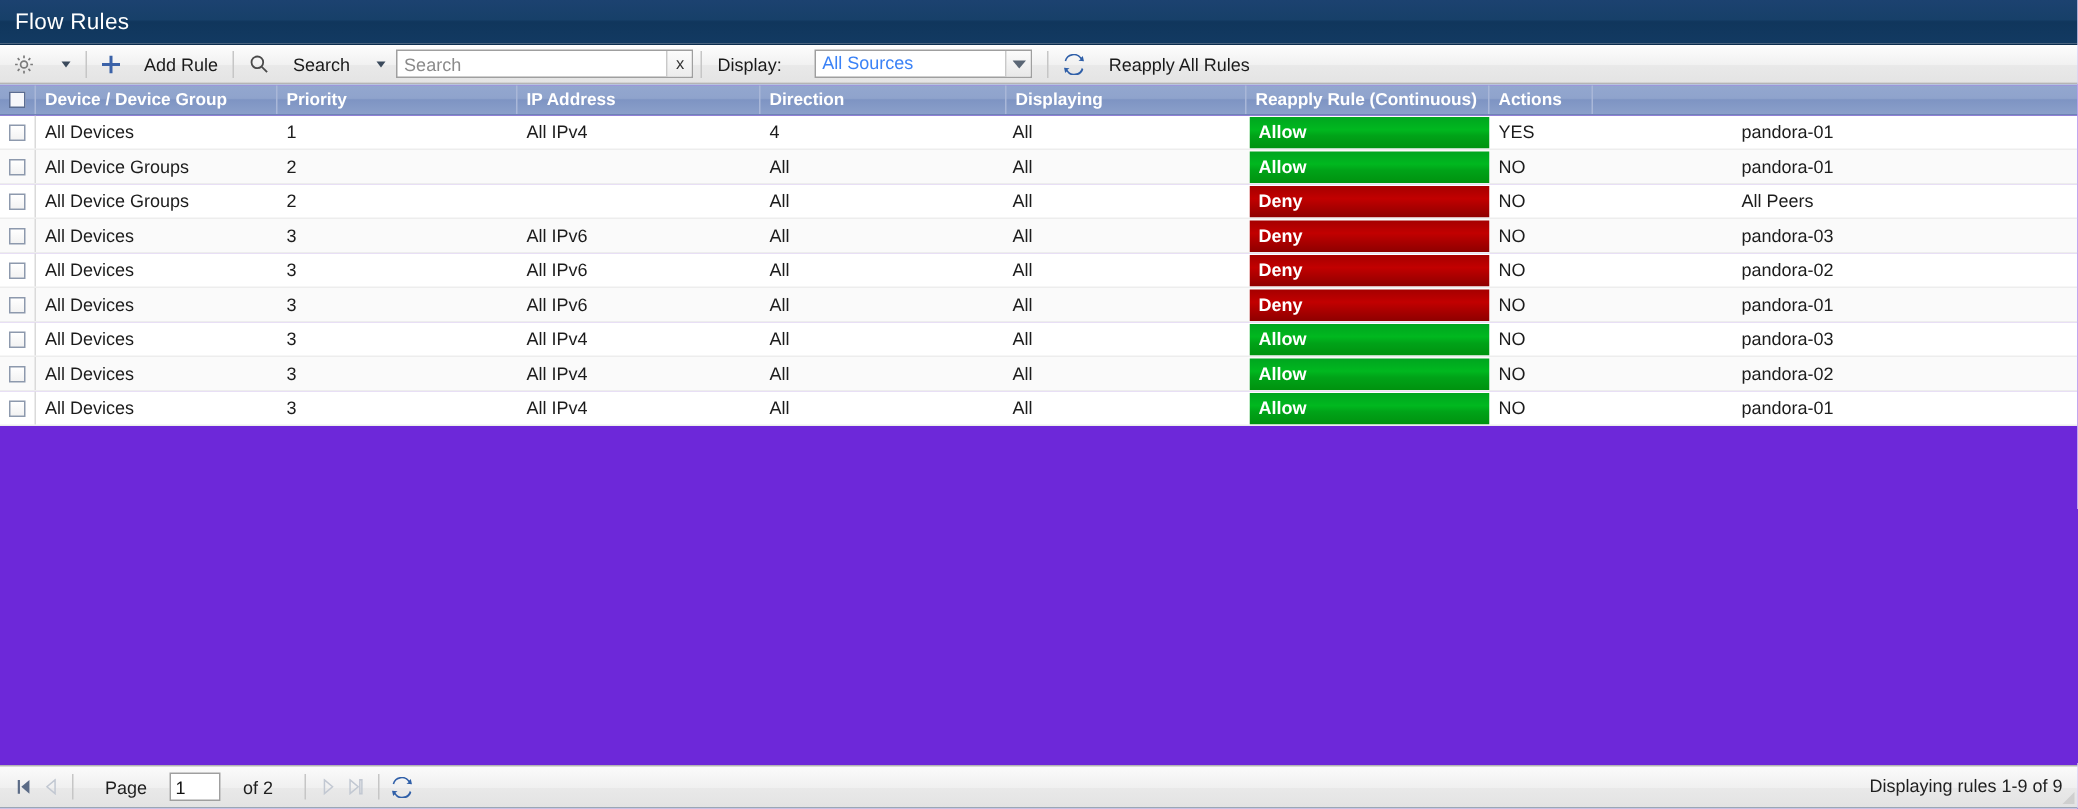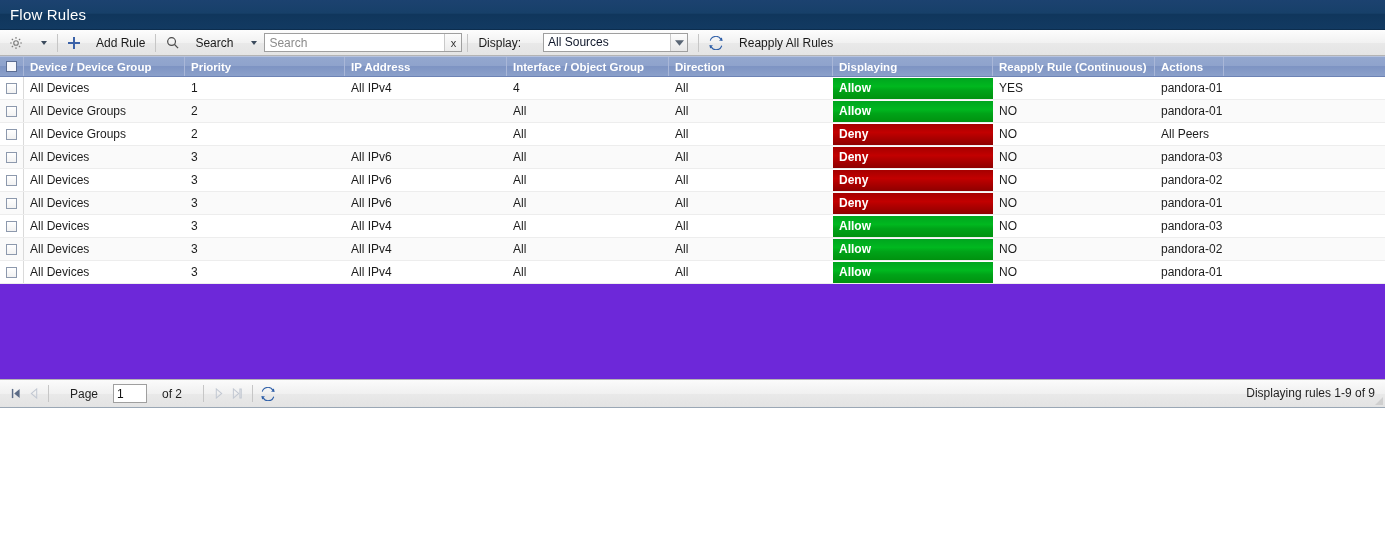--- a/index.html
+++ b/index.html
@@ -4,21 +4,21 @@
 <style>
   * { box-sizing: border-box; margin: 0; padding: 0; }
   html, body {
     width: 1385px; height: 539px;
     font-family: "Liberation Sans", sans-serif;
     font-size: 12px;
     background: #ffffff;
     overflow: hidden;
   }
   .app {
-    width: 1385px; height: 408px;
+    width: 1385px; height: 539px;
     display: flex; flex-direction: column;
     border: 1px solid #9aa7b5;
     border-top: none; border-left: none; border-right: none;
     position: relative;
   }
 
   
   .titlebar {
     height: 30px;
     background: linear-gradient(to bottom, #1c4270 0%, #174069 45%, #10365c 50%, #123a62 100%);
@@ -95,21 +95,21 @@
   }
   .display-label { margin-right: 6px; }
   .select-box {
     display: flex; align-items: center;
     width: 145px; height: 19px;
     border: 1px solid #9f9f9f;
     background: #ffffff;
   }
   .select-value {
     flex: 1; padding: 0 4px;
-    font-size: 12px; color: #0f172a;
+    font-size: 12px; color: #3b82f6;
     line-height: 17px;
   }
   .select-arrow {
     width: 17px; height: 17px;
     border-left: 1px solid #c9c9c9;
     background: linear-gradient(to bottom,#fcfcfc,#e8e8e8);
     display: flex; align-items: center; justify-content: center;
   }
 
   
@@ -308,21 +308,20 @@
   </div>
 
   <div class="grid">
     <div class="grid-head" id="grid-head">
         <div class="hcell check" style="width: 24px; flex: 0 0 24px;">
           <span class="chk"></span>
         </div>
         <div class="hcell" style="width: 161px; flex: 0 0 161px;">Device / Device Group</div>
         <div class="hcell" style="width: 160px; flex: 0 0 160px;">Priority</div>
         <div class="hcell" style="width: 162px; flex: 0 0 162px;">IP Address</div>
-        <div class="hcell" style="width: 162px; flex: 0 0 162px;">Interface / Object Group</div>
         <div class="hcell" style="width: 164px; flex: 0 0 164px;">Direction</div>
         <div class="hcell" style="width: 160px; flex: 0 0 160px;">Displaying</div>
         <div class="hcell" style="width: 162px; flex: 0 0 162px;">Reapply Rule (Continuous)</div>
         <div class="hcell" style="width: 69px; flex: 0 0 69px;">Actions</div>
       </div>
     <div class="grid-body" id="grid-body">
         <div class="row odd">
           <div class="cell check" style="width: 24px; flex: 0 0 24px;">
             <span class="chk"></span>
           </div>

